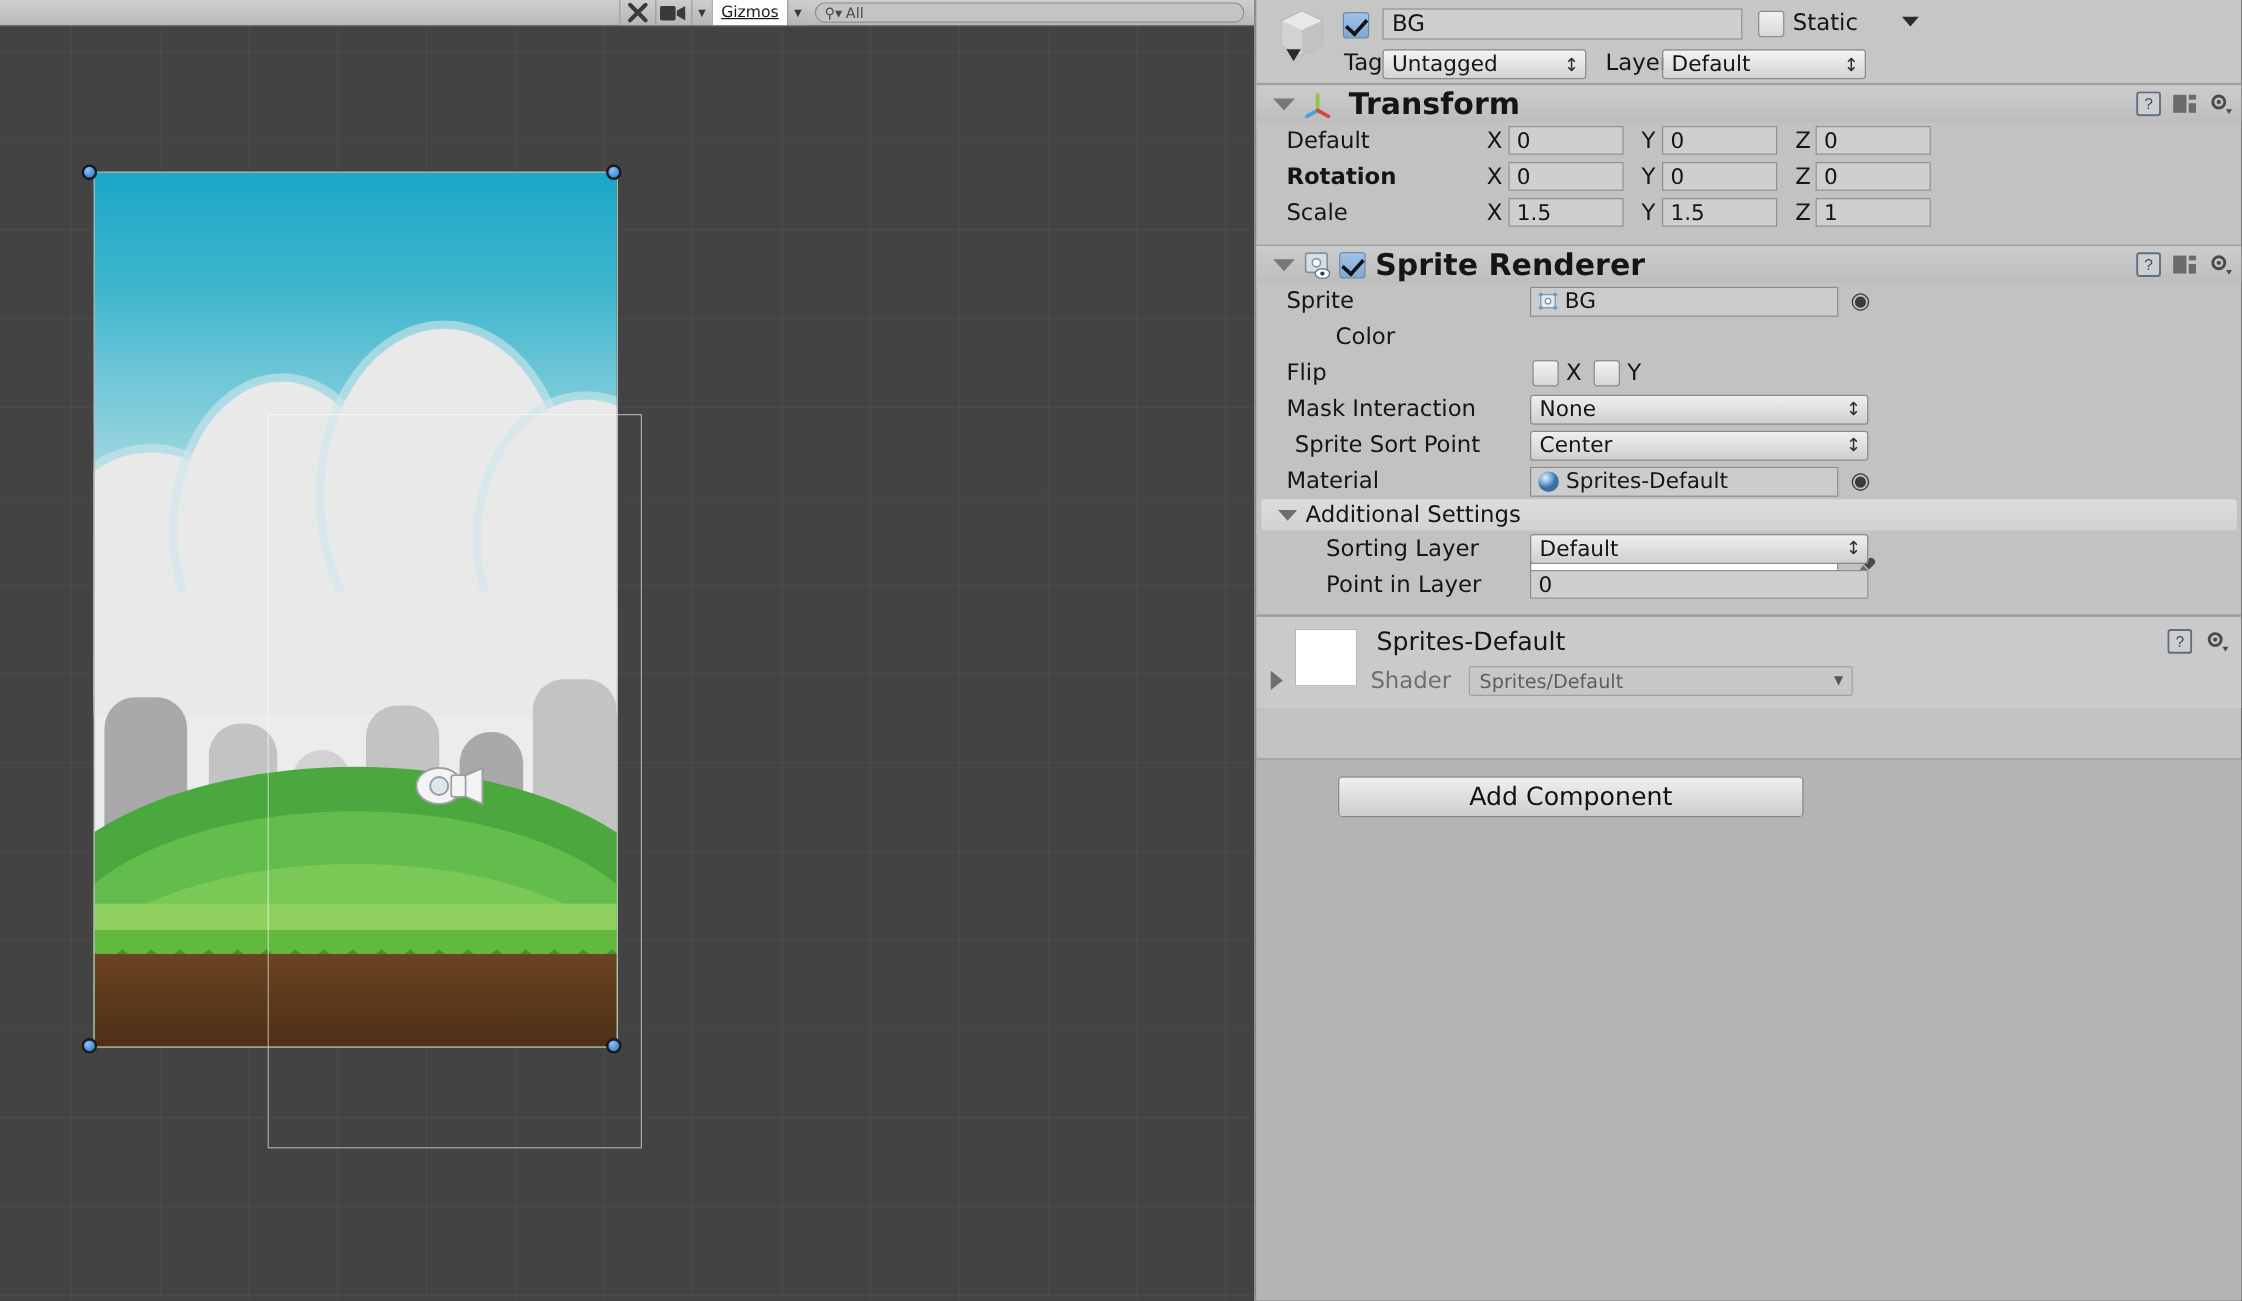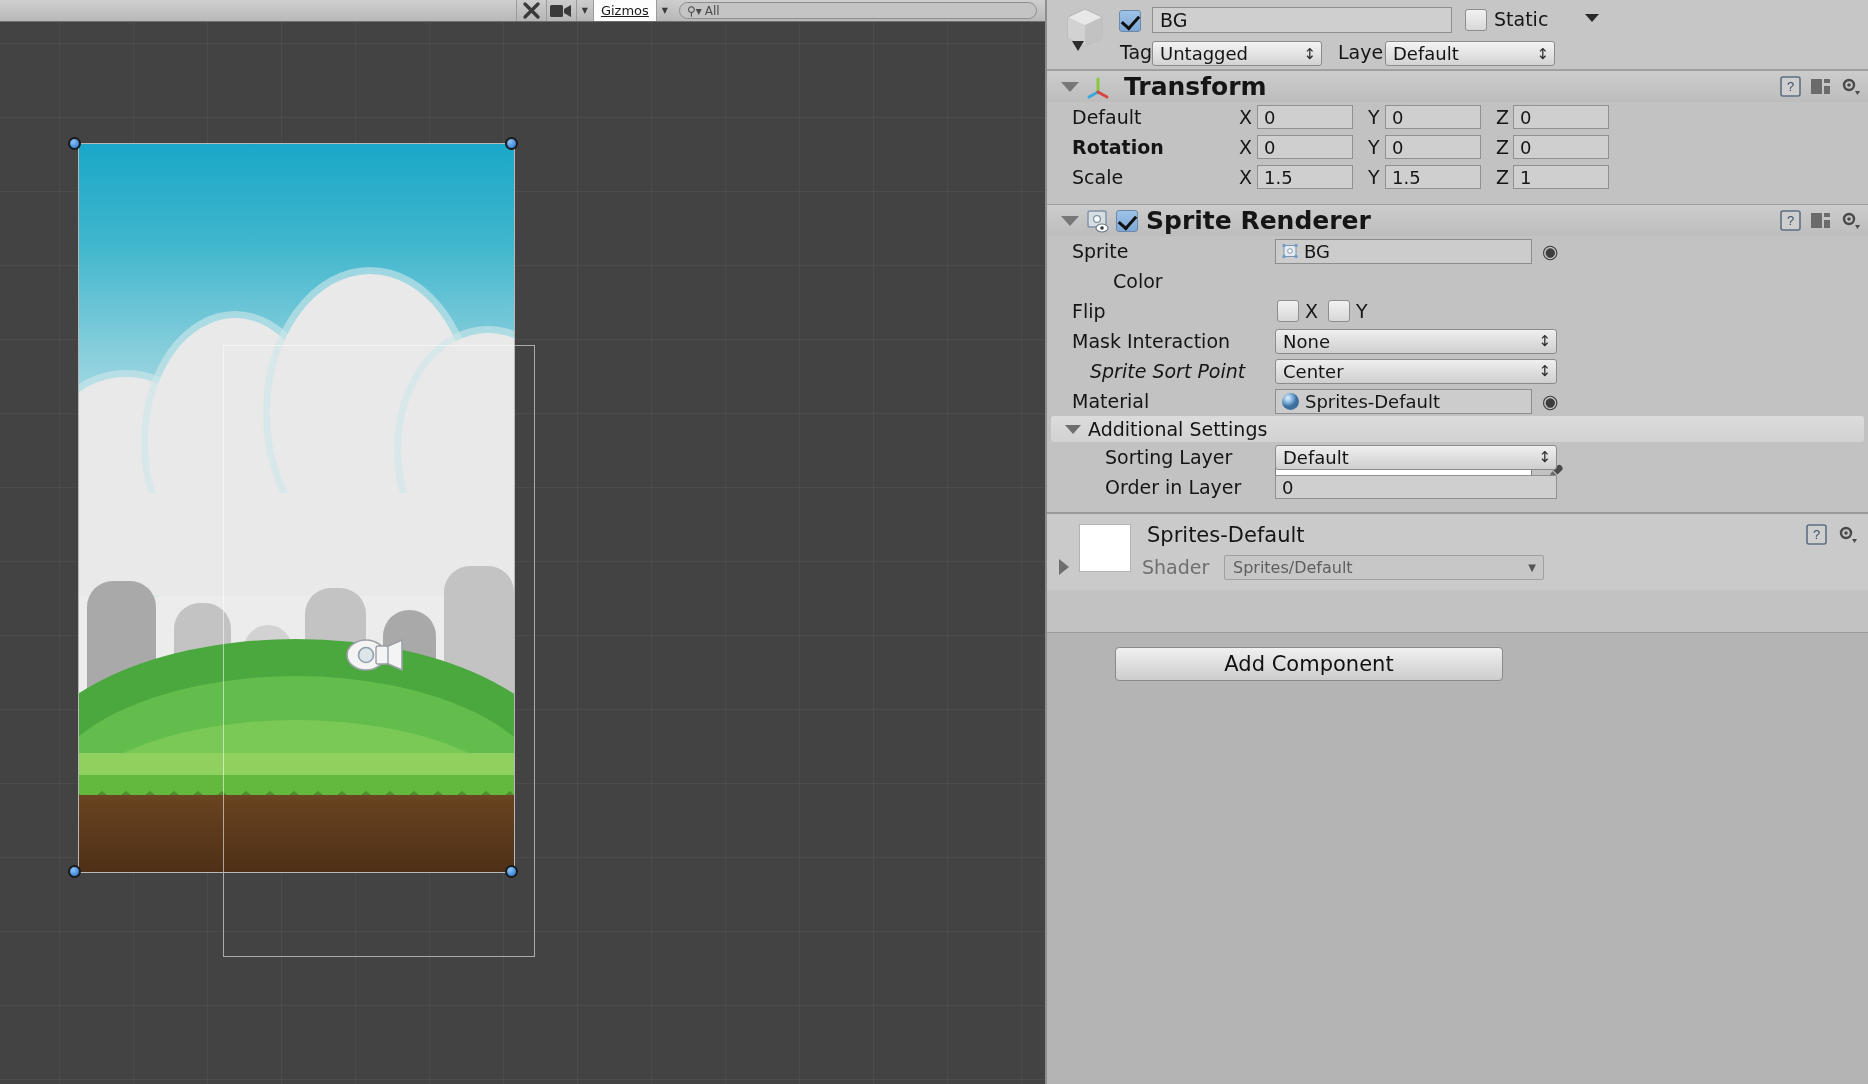--- a/index.html
+++ b/index.html
@@ -425,21 +425,21 @@
           <span style="position:absolute;left:309px;font-size:19px;">Y</span>
         </div>
 
 
         <div class="row">
           <span class="row-label" style="left:25px;">Mask Interaction</span>
           <div class="dd flat" style="position:absolute;left:228px;width:282px;">None</div>
         </div>
 
         <div class="row">
-          <span class="row-label" style="left:43px;font-style:italic;">Sprite Sort Point</span>
+          <span class="row-label" style="left:32px;">Sprite Sort Point</span>
           <div class="dd flat" style="position:absolute;left:228px;width:282px;">Center</div>
         </div>
 
         <div class="row">
           <span class="row-label" style="left:25px;">Material</span>
           <div class="obj-field" style="position:absolute;left:228px;width:257px;">
             <svg width="19" height="19" viewBox="0 0 19 19">
               <defs>
                   <radialGradient id="mg" cx="35%" cy="30%">
                     <stop offset="0%" stop-color="#e4f0fb"></stop>
@@ -458,21 +458,21 @@
           <div class="sub-fold"></div>
           <span style="font-size:19px;">Additional Settings</span>
         </div>
 
         <div class="row">
           <span class="row-label" style="left:58px;">Sorting Layer</span>
           <div class="dd flat" style="position:absolute;left:228px;width:282px;">Default</div>
         </div>
 
         <div class="row">
-          <span class="row-label" style="left:58px;">Order in Layer</span>
+          <span class="row-label" style="left:58px;">Point in Layer</span>
           <div class="num-field" style="position:absolute;left:228px;width:282px;">0</div>
         </div>
         <div style="height:10px;"></div>
       </div>
 
       <div id="mat-block">
         <div id="mat-sw"></div>
         <div id="mat-name">Sprites-Default</div>
         <div id="shader-fold"></div>
         <div id="shader-label">Shader</div>

